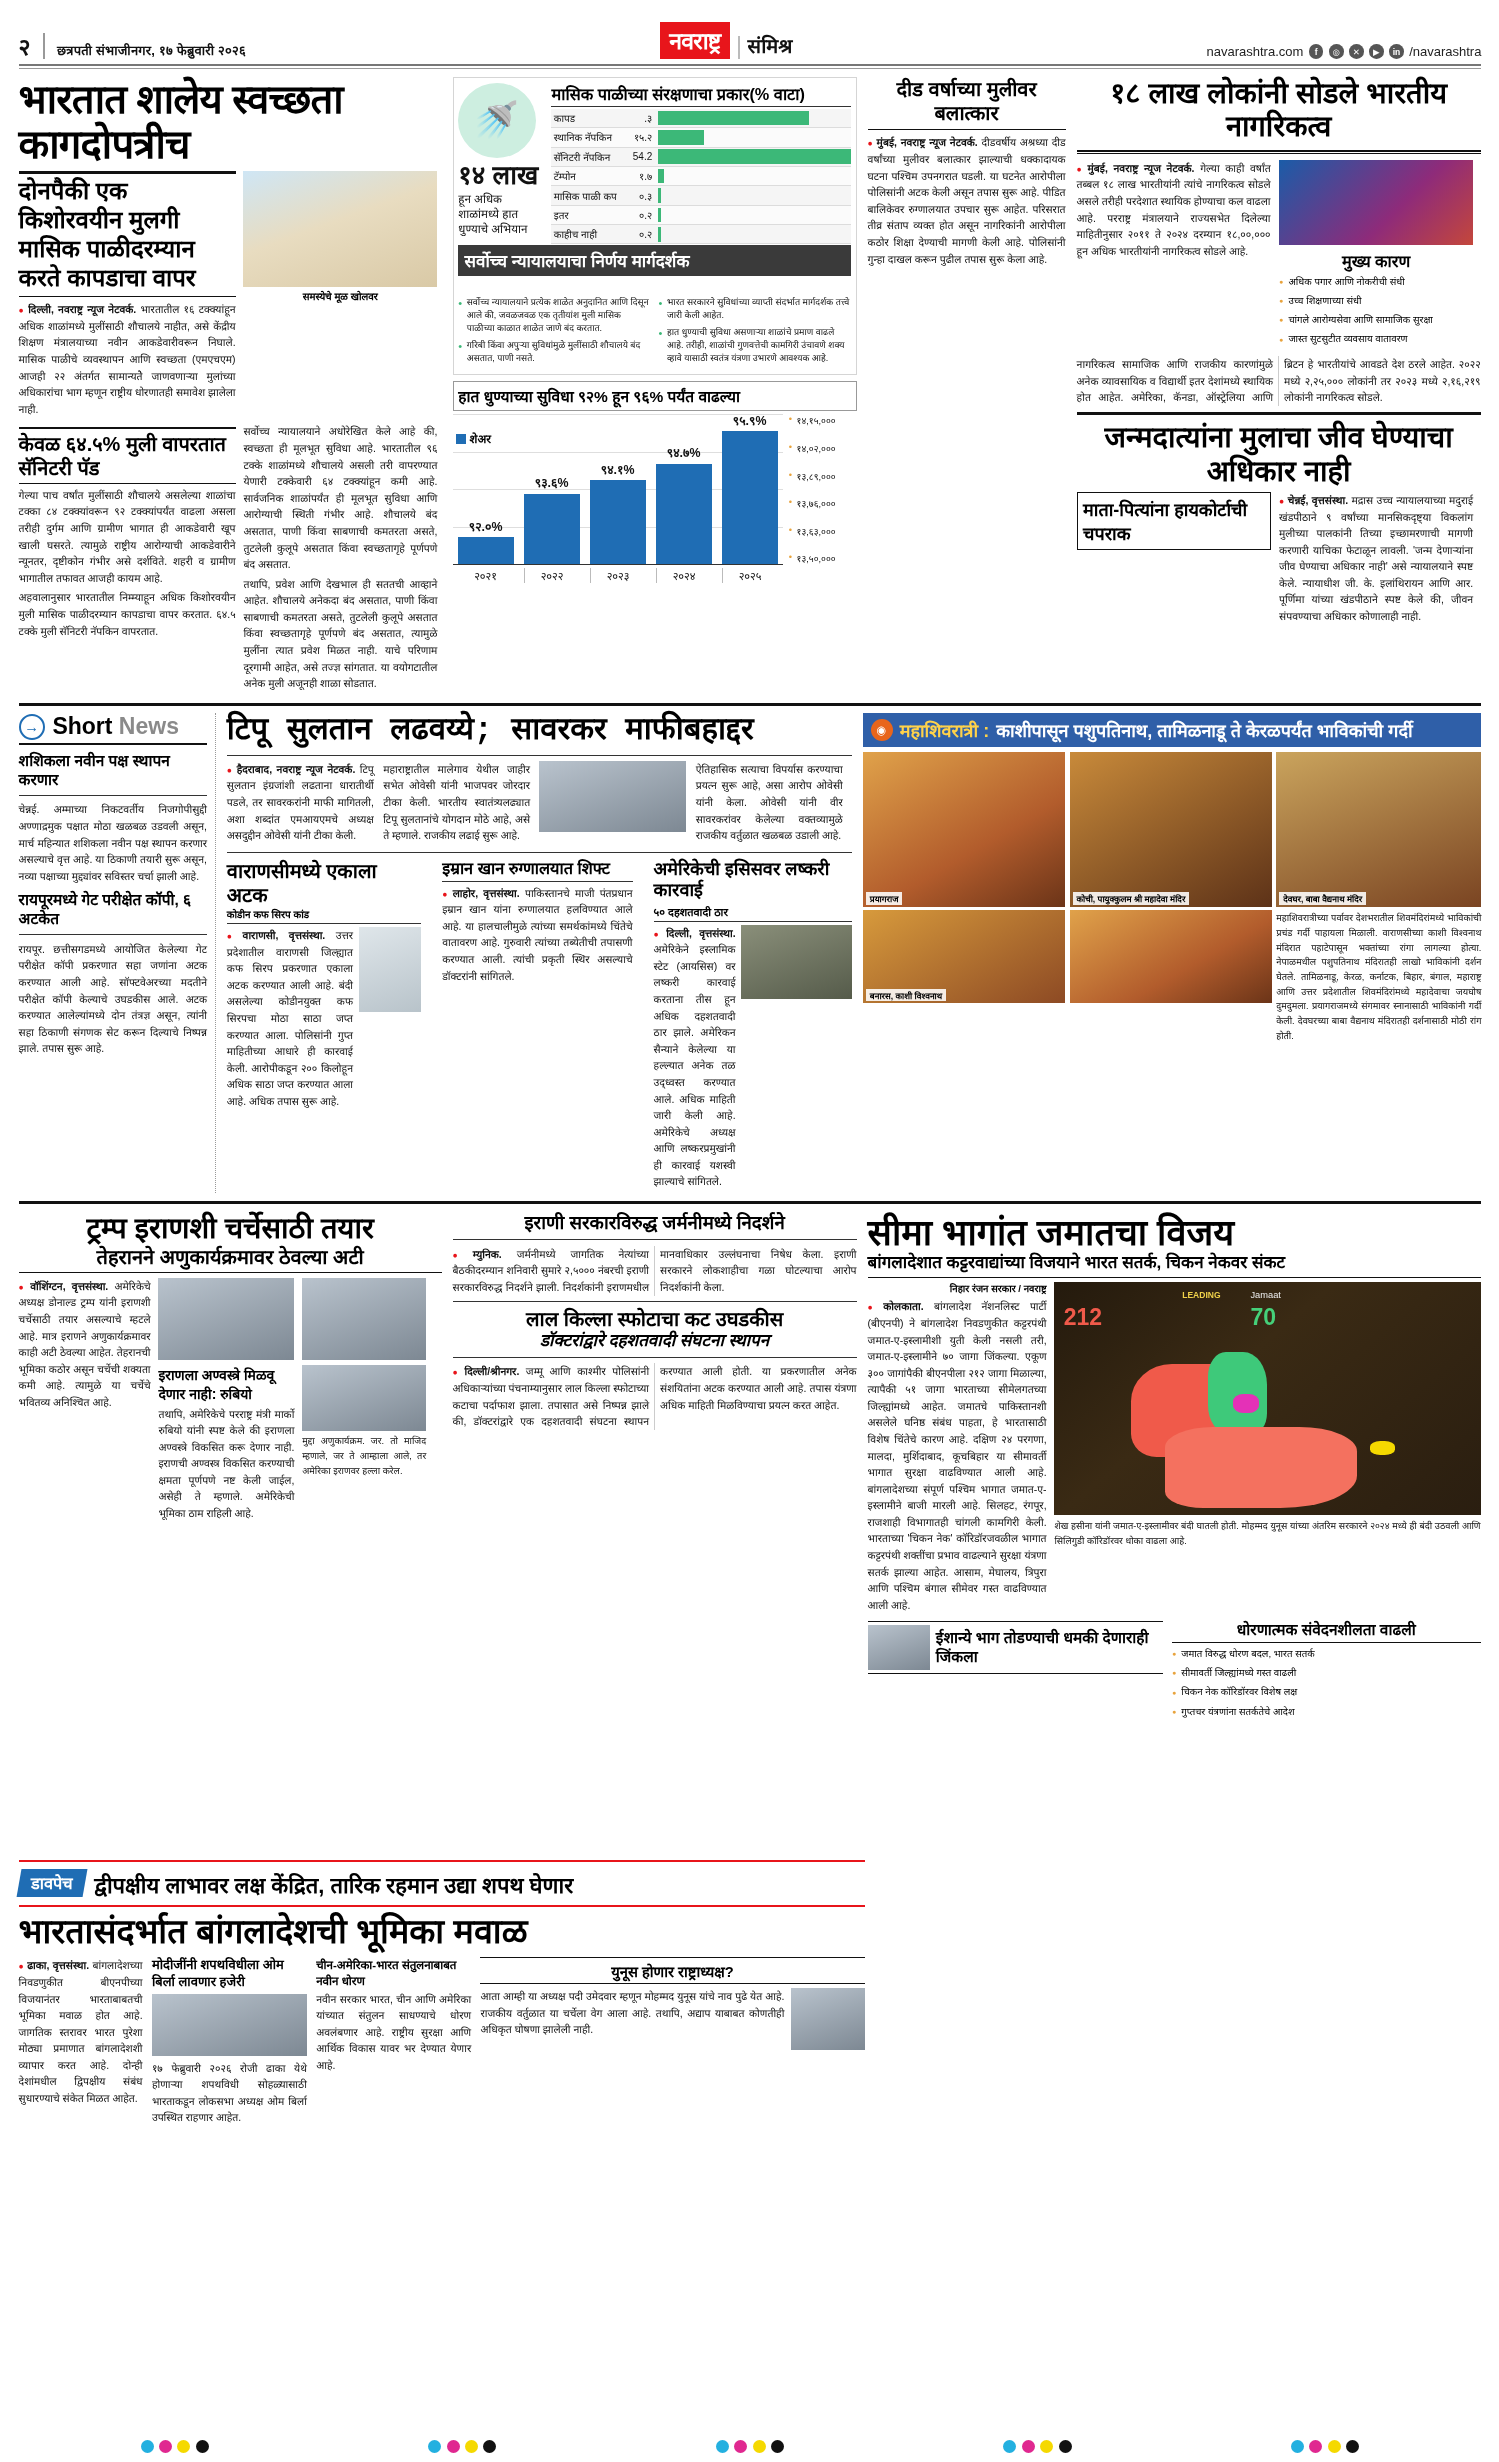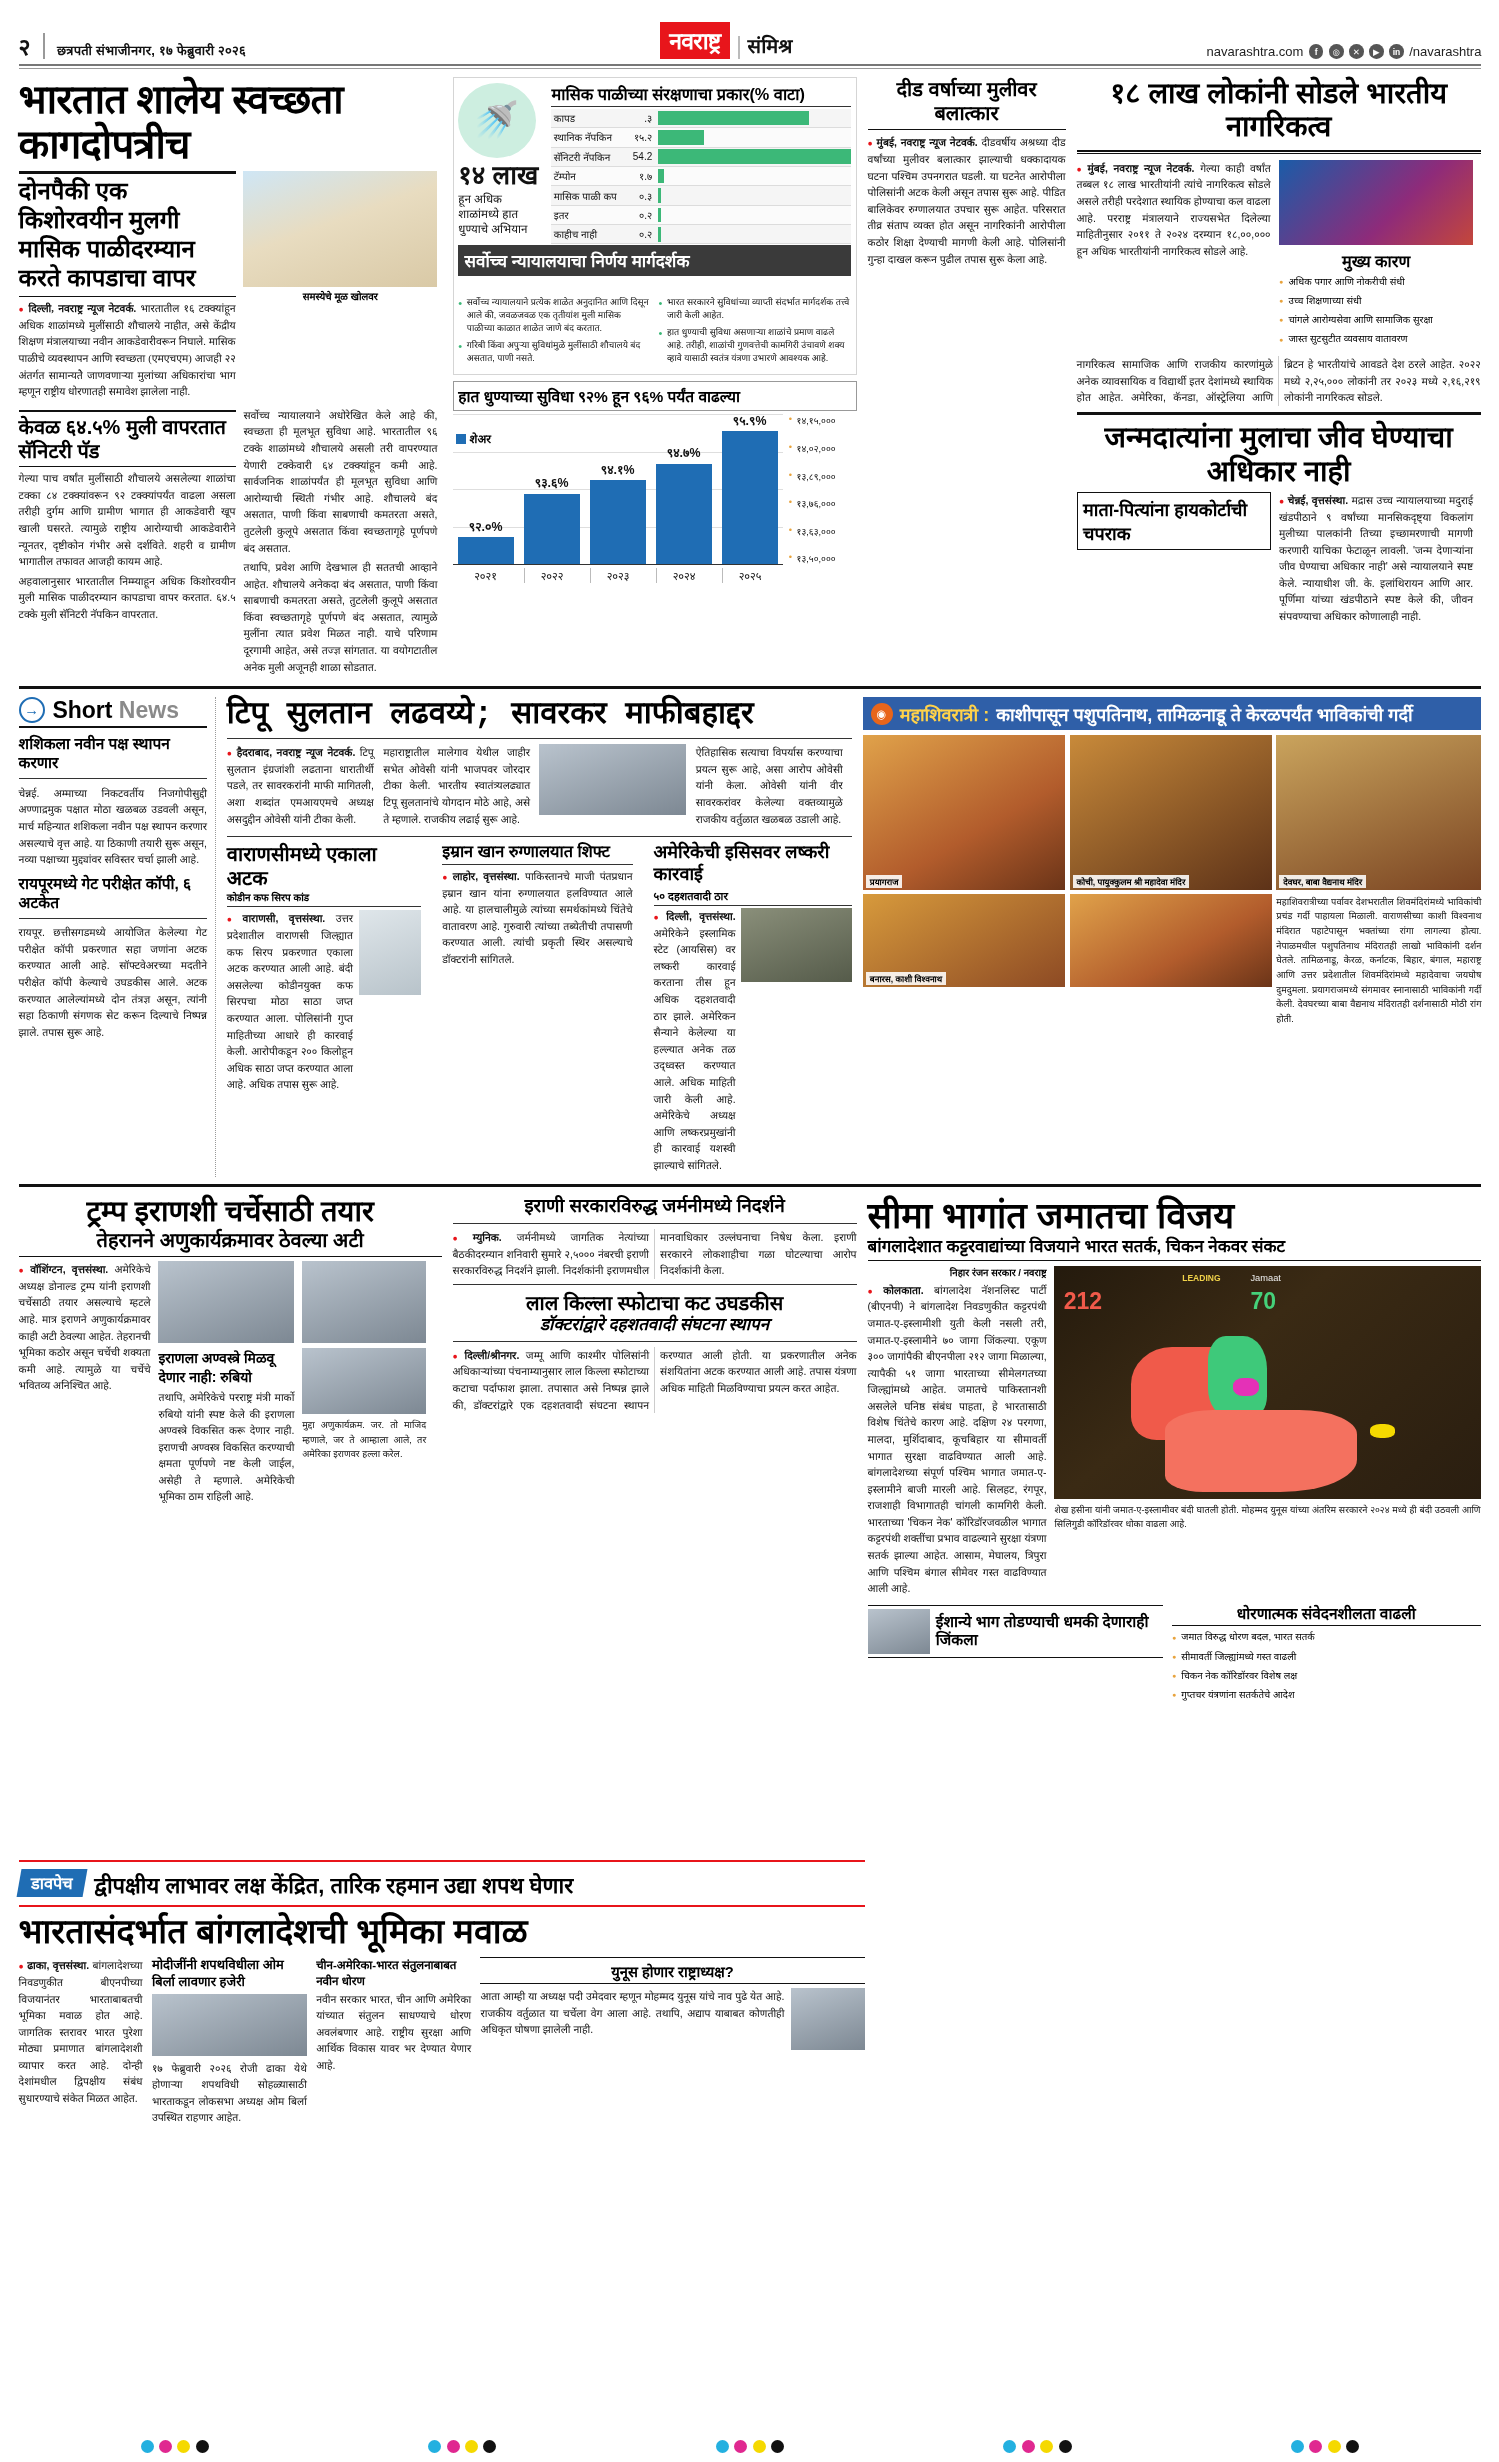--- a/index.html
+++ b/index.html
@@ -157,21 +157,21 @@
 
   <div class="cols">
 
     <div class="col c-left">
       <h1 class="mainhead">भारतात शालेय स्वच्छता कागदोपत्रीच</h1>
       <div style="display:flex;gap:7.8px;margin-top:4.7px;">
         <div style="width:217px;">
           <div style="border-top:3.1px solid #111;border-bottom:1.6px solid #111;padding:3.1px 0;">
             <h2 class="sub2">दोनपैकी एक किशोरवयीन मुलगी मासिक पाळीदरम्यान करते कापडाचा वापर</h2>
           </div>
-          <p class="body" style="margin-top:4.7px;font-family:Liberation Serif, serif;">
+          <p class="body" style="margin-top:4.7px;">
             <span class="byline dot-red">दिल्ली, नवराष्ट्र न्यूज नेटवर्क.</span>
             <span>भारतातील १६ टक्क्यांहून अधिक शाळांमध्ये मुलींसाठी शौचालये नाहीत, असे केंद्रीय शिक्षण मंत्रालयाच्या नवीन आकडेवारीवरून निघाले. मासिक पाळीचे व्यवस्थापन आणि स्वच्छता (एमएचएम) आजही २२ अंतर्गत सामान्यतेे जाणवणाऱ्या मुलांच्या अधिकारांचा भाग म्हणून राष्ट्रीय धोरणातही समावेश झालेला नाही.</span>
           </p>
         </div>
         <div style="width:194px;">
           <div class="photo ph-school" style="height:116px;"></div>
           <div class="sub-cap">समस्येचे मूळ खोलवर</div>
         </div>
       </div>
 

